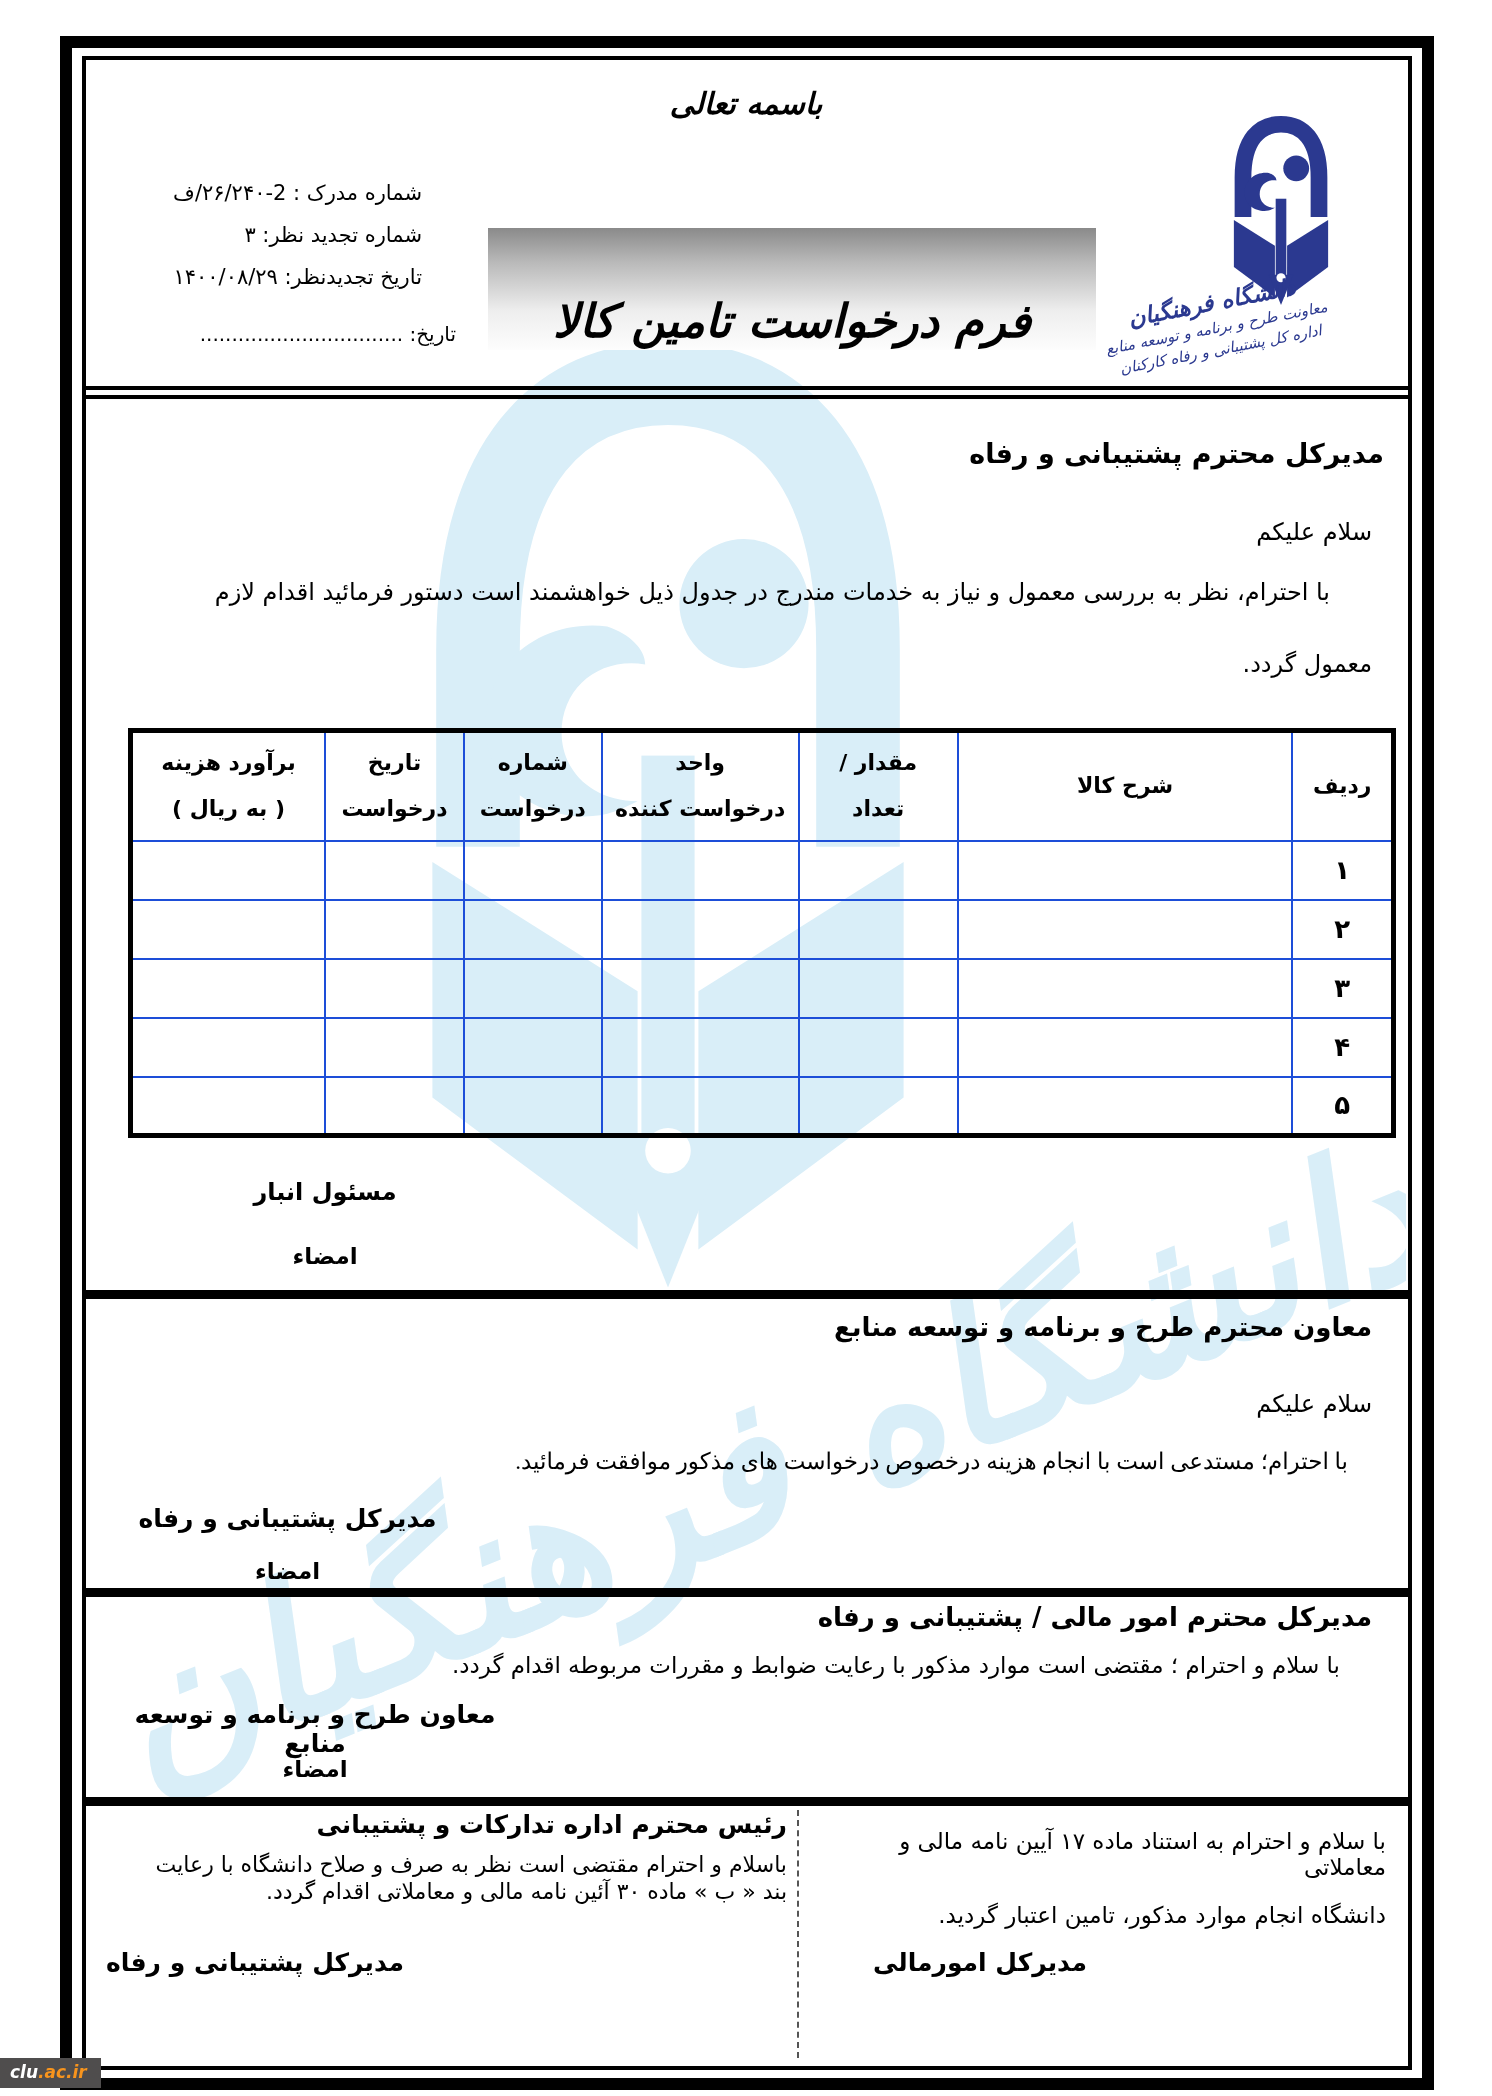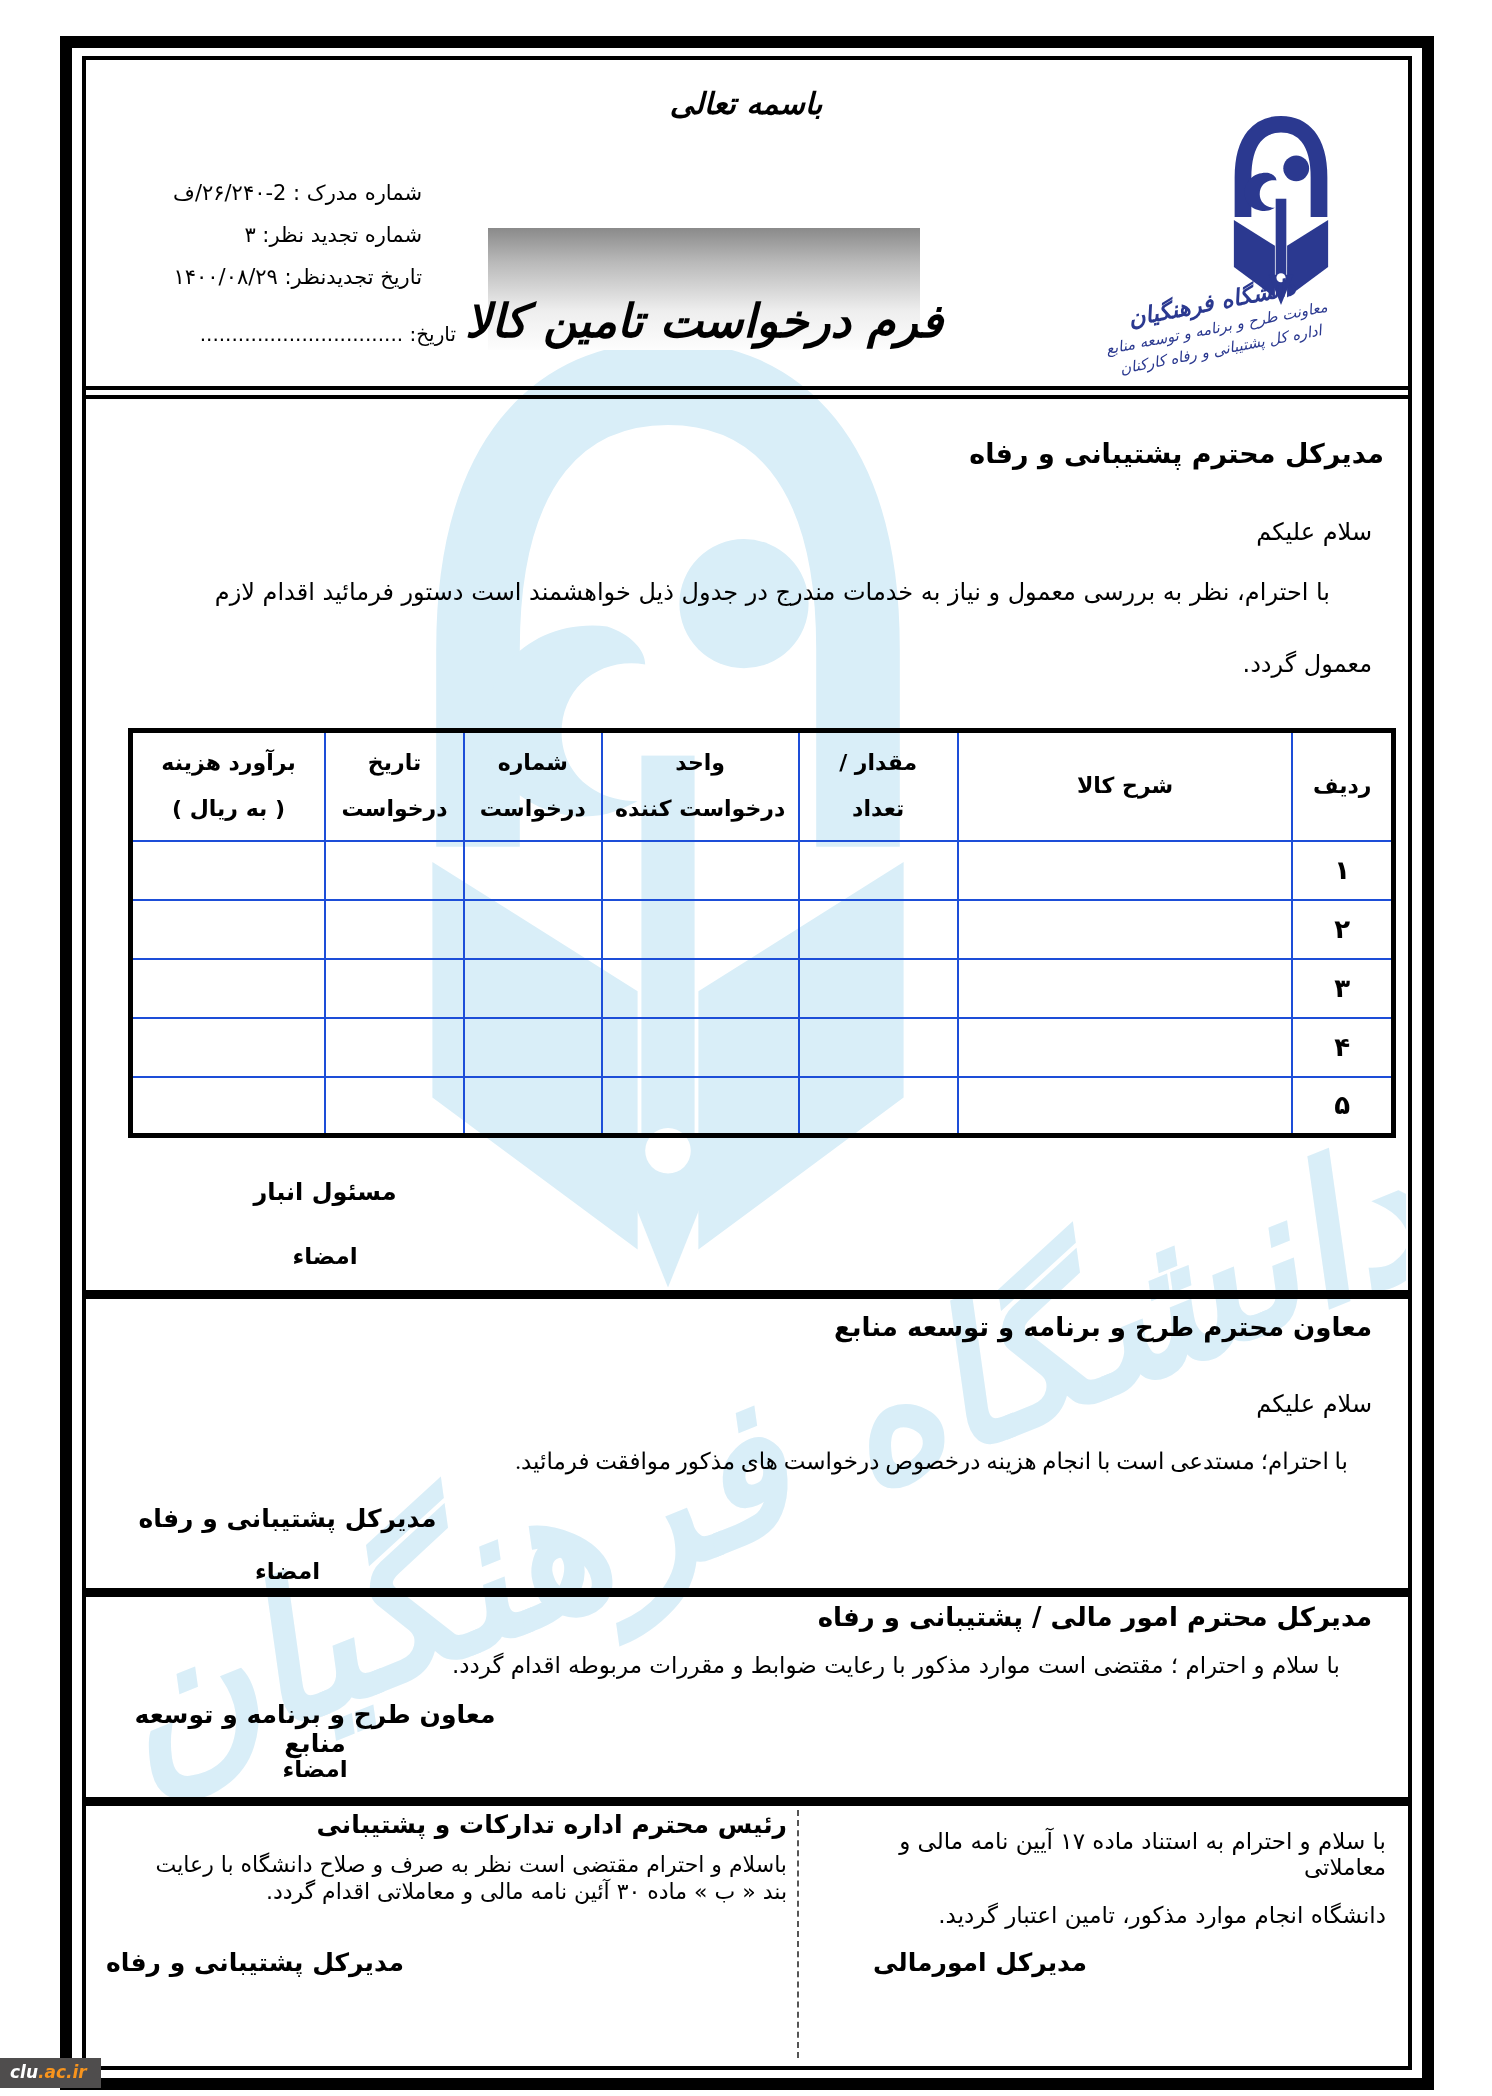--- a/index.html
+++ b/index.html
@@ -10,21 +10,21 @@
   .frame-inner{position:absolute;left:82px;top:56px;right:80px;bottom:26px;border:4px solid #000;z-index:4;pointer-events:none;}
   
   .wm-clip{position:absolute;left:88px;top:62px;right:86px;bottom:32px;overflow:hidden;z-index:0;}
   .wm-emblem{position:absolute;left:200px;top:268px;width:760px;height:1064px;color:#d9eef8;}
   .wm-text{position:absolute;left:-60px;top:1290px;width:1480px;font-size:190px;font-weight:bold;font-style:italic;color:#d9eef8;transform:rotate(-22deg);white-space:nowrap;text-align:center;}
   
   .abs{position:absolute;z-index:2;}
   .bismillah{top:86px;left:0;right:0;text-align:center;font-size:30px;font-weight:bold;font-style:italic;}
   .meta{left:106px;width:316px;top:172px;font-size:21px;line-height:2.0;text-align:right;}
   .date-line{left:150px;width:306px;top:322px;font-size:20px;text-align:right;}
-  .banner{left:488px;top:228px;width:432px;height:122px;background:linear-gradient(180deg,#8a8a8a 0%,#b9b9b9 28%,#eeeeee 68%,#fdfdfd 100%);display:flex;align-items:flex-end;justify-content:center;}
+  .banner{left:488px;top:228px;width:608px;height:122px;background:linear-gradient(180deg,#8a8a8a 0%,#b9b9b9 28%,#eeeeee 68%,#fdfdfd 100%);display:flex;align-items:flex-end;justify-content:center;}
   .banner .title{font-size:46px;font-weight:bold;font-style:italic;line-height:1.15;padding-bottom:2px;white-space:nowrap;}
   .emblem{left:1205px;top:112px;width:152px;height:216px;color:#2b3990;}
   .logo-text{left:1014px;top:288px;width:404px;transform:rotate(-11deg);text-align:center;color:#2b3990;font-style:italic;}
   .logo-text .l1{font-size:23px;font-weight:bold;line-height:1.3;}
   .logo-text .l2{font-size:15px;line-height:1.45;}
   .hdr-sep{left:84px;right:84px;top:386px;height:5px;border-top:4px solid #000;border-bottom:4px solid #000;}
   
   .h-bold{font-weight:bold;font-size:27px;white-space:nowrap;}
   .salam{font-size:24px;}
   .body-text{font-size:24px;}

